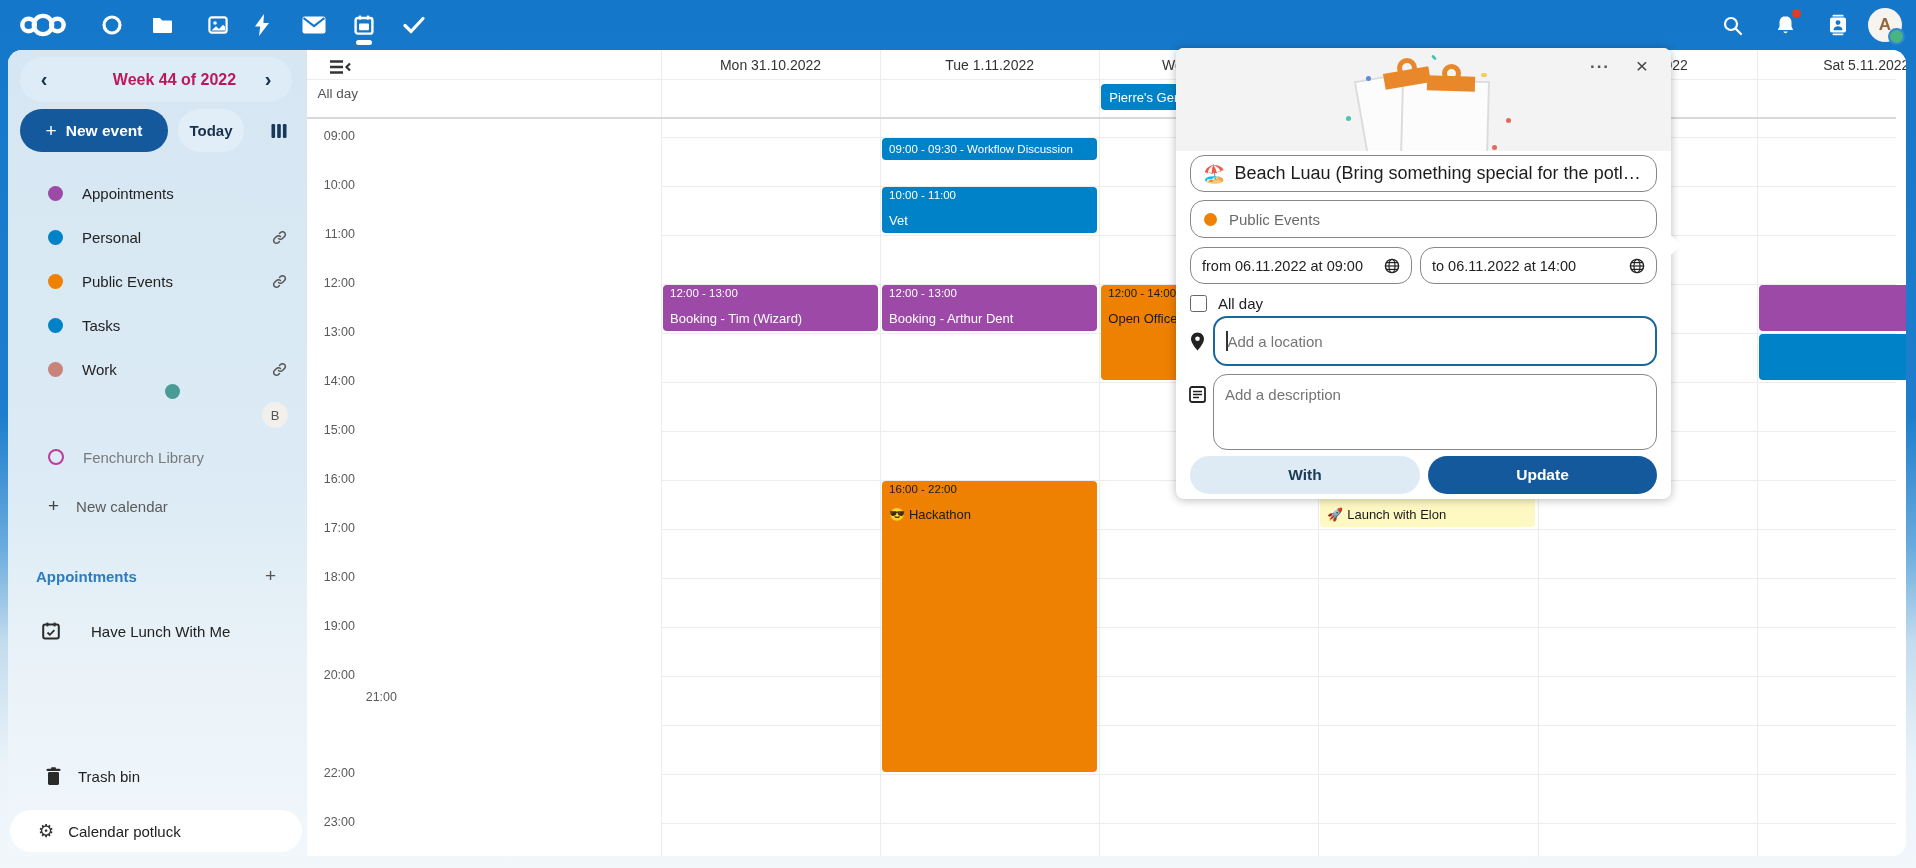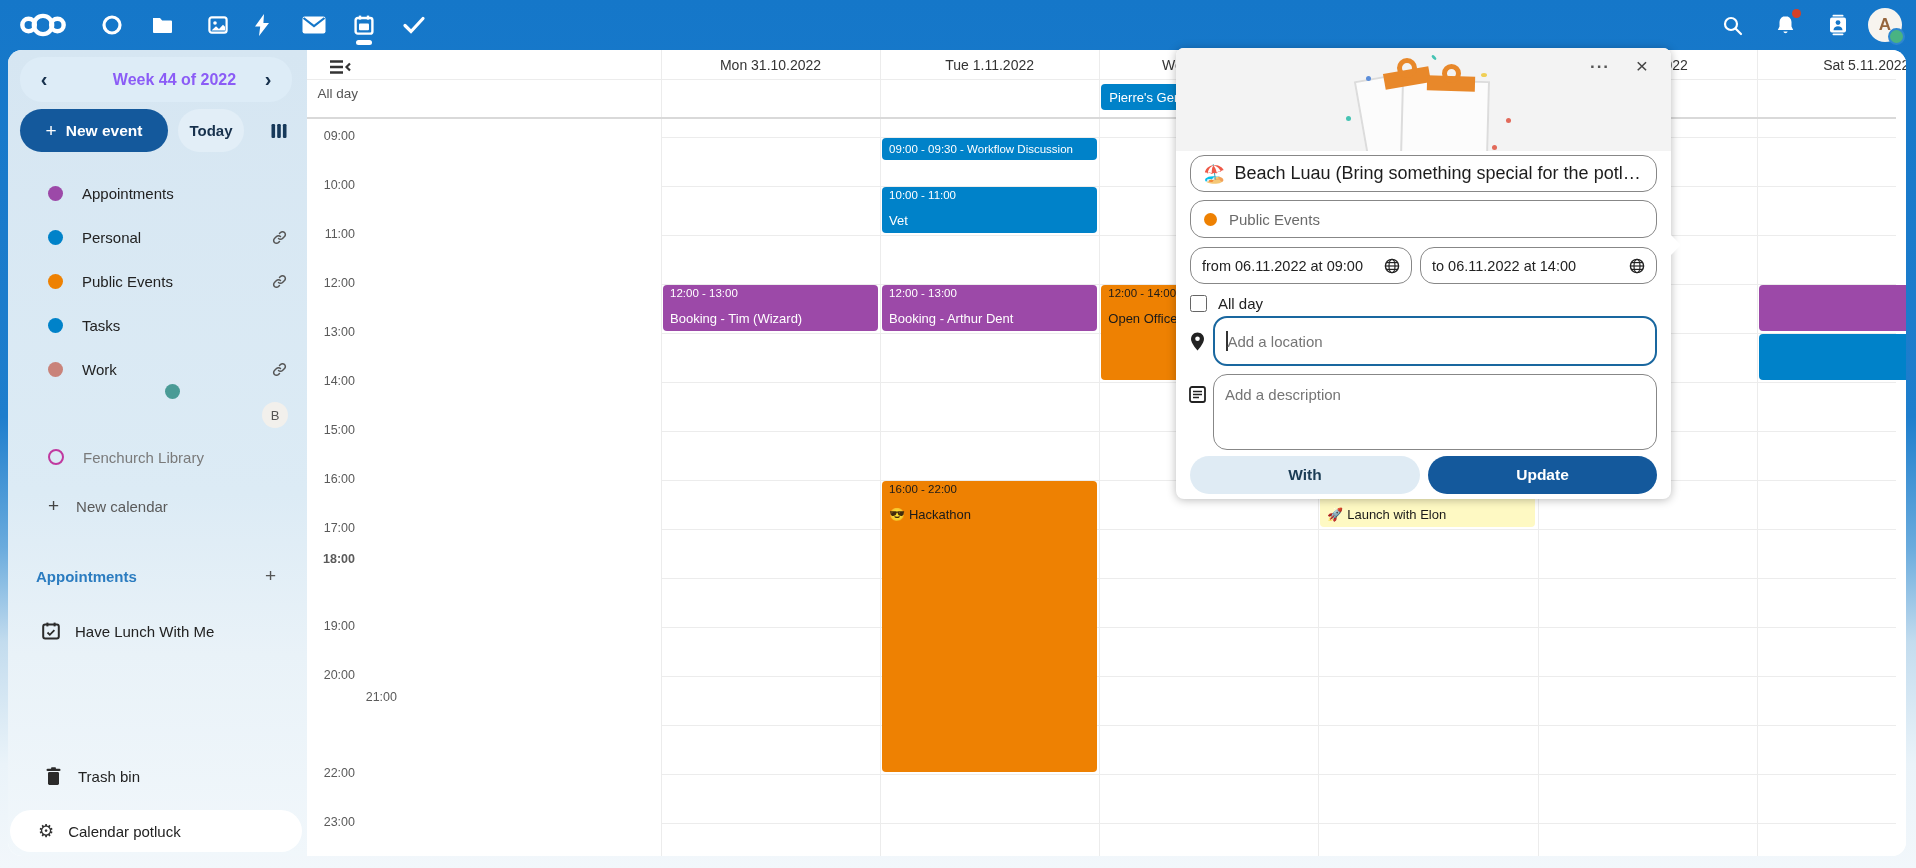--- a/index.html
+++ b/index.html
@@ -16,40 +16,40 @@
           font-weight:bold;font-size:17px;color:#96653d;}
   #avatar .status{position:absolute;right:-3px;bottom:-3px;width:13px;height:13px;border-radius:50%;background:#49b382;border:2px solid #2e86d0;}
   #bell-dot{position:absolute;width:9px;height:9px;border-radius:50%;background:#d64026;}
   
   #card{position:absolute;left:8px;top:50px;width:1898px;height:806px;border-radius:14px;overflow:hidden;z-index:2;background:#fff;}
   
   #sidebar{position:absolute;left:0;top:0;width:299px;height:806px;
            background:linear-gradient(180deg,#d6e6f2 0%,#dcebf5 55%,#e9f2f8 75%,#f1f7fb 100%);}
   .pill{border-radius:22px;display:flex;align-items:center;justify-content:center;box-sizing:border-box;}
   #weekpill{position:absolute;left:12px;top:7px;width:272px;height:45px;background:#ddecf7;}
-  #weekpill .lbl{font-weight:bold;font-size:16px;color:#8b5cf6;margin-left:37px;}
+  #weekpill .lbl{font-weight:bold;font-size:16px;color:#be185d;margin-left:37px;}
   .chev{position:absolute;top:0;height:45px;width:36px;display:flex;align-items:center;justify-content:center;color:#17314d;font-size:20px;font-weight:bold;cursor:pointer;}
   #newevent{position:absolute;left:12px;top:59px;width:148px;height:43px;background:#14599c;color:#fff;font-weight:bold;font-size:15.5px;cursor:pointer;}
   #newevent .plus{font-size:19px;font-weight:normal;margin-right:9px;}
   #todaybtn{position:absolute;left:170px;top:59px;width:66px;height:43px;background:#e2eef7;color:#17314d;font-weight:bold;font-size:15px;cursor:pointer;}
   #colsicon{position:absolute;left:258px;top:68px;width:26px;height:26px;display:flex;align-items:center;justify-content:center;cursor:pointer;}
   .calrow{position:absolute;left:12px;width:276px;height:44px;display:flex;align-items:center;cursor:pointer;}
   .caldot{width:15px;height:15px;border-radius:50%;margin-left:28px;flex:none;}
   .calring{width:12px;height:12px;border-radius:50%;background:transparent;margin-left:28px;flex:none;border:2.5px solid #c0399f;}
   .callbl{margin-left:19px;font-size:15px;color:#222;white-space:nowrap;overflow:hidden;}
   .callbl.muted{color:#7a7a7a;}
   .calend{margin-left:auto;margin-right:8px;flex:none;display:flex;align-items:center;}
   .badgeB{width:26px;height:26px;border-radius:50%;background:#f2f0ec;color:#555;font-size:13px;display:flex;align-items:center;justify-content:center;}
   #newcal{position:absolute;left:12px;top:434px;width:276px;height:44px;display:flex;align-items:center;color:#5a5a5a;cursor:pointer;}
   #newcal .plus{margin-left:28px;font-size:19px;color:#444;}
   #newcal .t{margin-left:17px;font-size:15px;}
   #apptheading{position:absolute;left:28px;top:512px;width:260px;height:28px;display:flex;align-items:center;font-weight:bold;font-size:15px;color:#2b7cc0;}
   #apptheading .plus{position:absolute;right:20px;color:#555;font-size:19px;font-weight:normal;cursor:pointer;}
   #lunchrow{position:absolute;left:12px;top:559px;width:276px;height:44px;display:flex;align-items:center;cursor:pointer;}
-  #lunchrow .t{margin-left:15px;font-size:15px;color:#222;}
+  #lunchrow .t{margin-left:31px;font-size:15px;color:#222;}
   #lunchrow svg{margin-left:22px;}
   #trashrow{position:absolute;left:12px;top:704px;width:276px;height:44px;display:flex;align-items:center;cursor:pointer;}
   #trashrow .t{margin-left:17px;font-size:15px;color:#222;}
   #trashrow svg{margin-left:26px;}
   #settingsrow{position:absolute;left:2px;top:760px;width:292px;height:42px;border-radius:21px;background:#fff;display:flex;align-items:center;cursor:pointer;}
   #settingsrow .gear{margin-left:28px;font-size:18px;color:#333;}
   #settingsrow .t{margin-left:14px;font-size:15px;color:#222;}
   
   #main{position:absolute;left:299px;top:0;width:1599px;height:806px;background:#fff;}
   .vline{position:absolute;top:0;width:1px;height:806px;background:#ececec;}
@@ -216,21 +216,21 @@
           <div class="dayhdr" style="left: 1449.7px; width: 219.1px;">Sat 5.11.2022</div>
           <div class="timelbl" style="top: 79px;">09:00</div>
           <div class="timelbl" style="top: 128px;">10:00</div>
           <div class="timelbl" style="top: 177px;">11:00</div>
           <div class="timelbl" style="top: 226px;">12:00</div>
           <div class="timelbl" style="top: 275px;">13:00</div>
           <div class="timelbl" style="top: 324px;">14:00</div>
           <div class="timelbl" style="top: 373px;">15:00</div>
           <div class="timelbl" style="top: 422px;">16:00</div>
           <div class="timelbl" style="top: 471px;">17:00</div>
-          <div class="timelbl" style="top: 502px; font-weight: bold;">18:00</div>
+          <div class="timelbl" style="top: 520px;">18:00</div>
           <div class="timelbl" style="top: 569px;">19:00</div>
           <div class="timelbl" style="top: 618px;">20:00</div>
           <div class="timelbl" style="top: 640px; padding-left: 42px;">21:00</div>
           <div class="timelbl" style="top: 716px;">22:00</div>
           <div class="timelbl" style="top: 765px;">23:00</div>
           <div style="position: absolute; left: 794.3px; top: 34px; width: 214.1px; height: 26px; border-radius: 4px; display: flex; align-items: center; padding: 0px 8px; box-sizing: border-box; font-size: 13px; background: rgb(0, 130, 201); color: rgb(255, 255, 255);">Pierre's General Store Closed!</div>
           <div class="ev" style="left: 356px; top: 235px; width: 215.1px; height: 46px; background: rgb(156, 73, 168); color: rgb(255, 255, 255);">
             <div class="t">12:00 - 13:00</div>
             <div class="n">Booking - Tim (Wizard)</div>
           </div>

